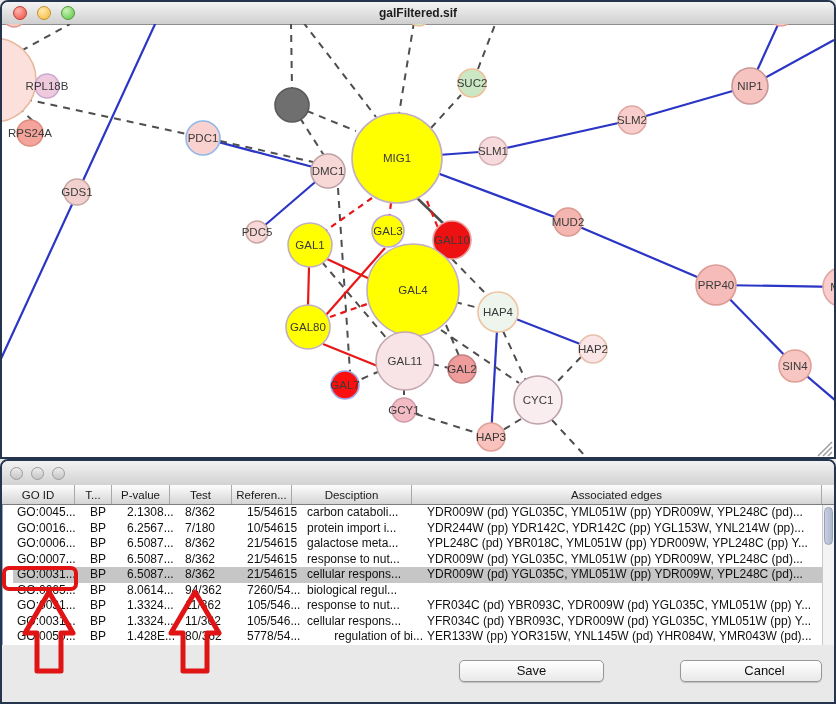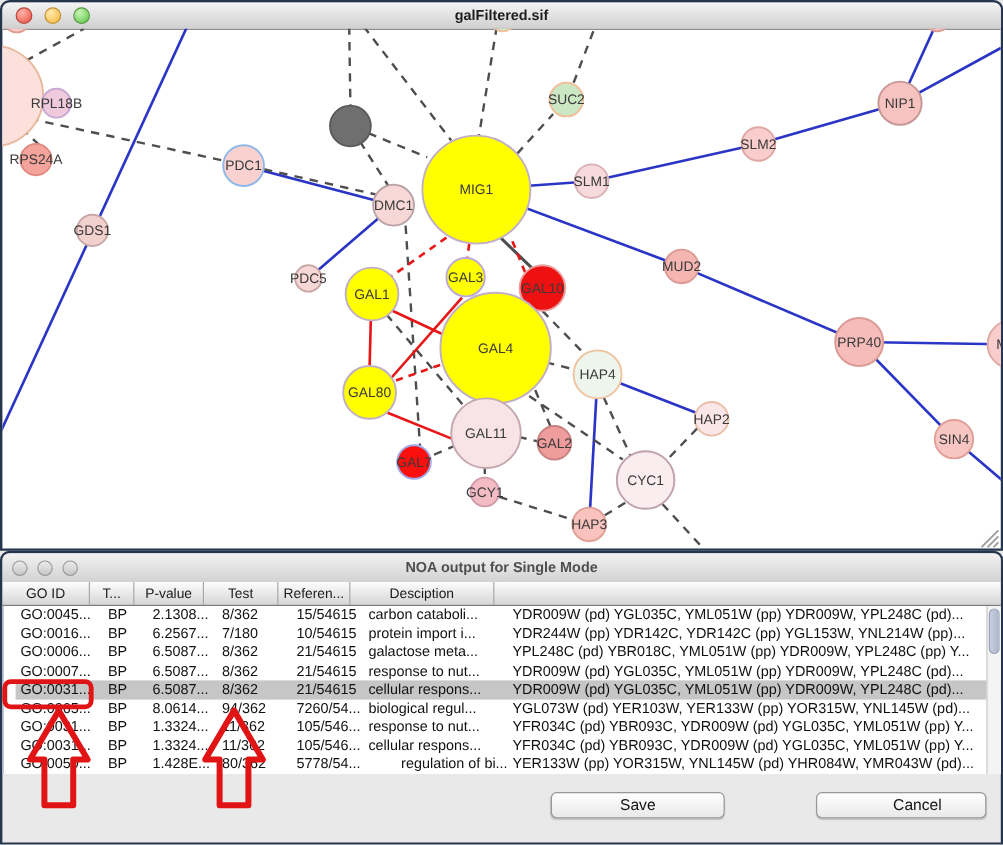--- a/index.html
+++ b/index.html
@@ -180,30 +180,30 @@
       <text x="843" y="291" class="nlabel">MSN</text>
     </svg>
 
   <div class="win" id="noa-win">
     <div class="titlebar">
       <div class="tl">
         <div class="ball gray"></div>
         <div class="ball gray"></div>
         <div class="ball gray"></div>
       </div>
-      <div class="title">NOA output for Single Mode</div>
     </div>
 
     <div id="table-header">
         <div class="hcell" style="width: 73px;">GO ID</div>
         <div class="hcell" style="width: 37px;">T...</div>
         <div class="hcell" style="width: 58px;">P-value</div>
         <div class="hcell" style="width: 62px;">Test</div>
         <div class="hcell" style="width: 60px;">Referen...</div>
         <div class="hcell" style="width: 120px;">Desciption</div>
+        <div class="hcell" style="width: 410px;">Associated edges</div>
       </div>
     <div id="table-body">
         <div class="trow">
           <div class="tcell" style="width: 73px;">GO:0045...</div>
           <div class="tcell" style="width: 37px;">BP</div>
           <div class="tcell" style="width: 58px;">2.1308...</div>
           <div class="tcell" style="width: 62px;">8/362</div>
           <div class="tcell" style="width: 60px;">15/54615</div>
           <div class="tcell" style="width: 120px;">carbon cataboli...</div>
           <div class="tcell" style="width: 410px;">YDR009W (pd) YGL035C, YML051W (pp) YDR009W, YPL248C (pd)...</div>
@@ -244,21 +244,20 @@
           <div class="tcell" style="width: 120px;">cellular respons...</div>
           <div class="tcell" style="width: 410px;">YDR009W (pd) YGL035C, YML051W (pp) YDR009W, YPL248C (pd)...</div>
         </div>
         <div class="trow">
           <div class="tcell" style="width: 73px;">GO:0065...</div>
           <div class="tcell" style="width: 37px;">BP</div>
           <div class="tcell" style="width: 58px;">8.0614...</div>
           <div class="tcell" style="width: 62px;">94/362</div>
           <div class="tcell" style="width: 60px;">7260/54...</div>
           <div class="tcell" style="width: 120px;">biological regul...</div>
-          <div class="tcell" style="width: 410px;">YGL073W (pd) YER103W, YER133W (pp) YOR315W, YNL145W (pd)...</div>
         </div>
         <div class="trow">
           <div class="tcell" style="width: 73px;">GO:0031...</div>
           <div class="tcell" style="width: 37px;">BP</div>
           <div class="tcell" style="width: 58px;">1.3324...</div>
           <div class="tcell" style="width: 62px;">11/362</div>
           <div class="tcell" style="width: 60px;">105/546...</div>
           <div class="tcell" style="width: 120px;">response to nut...</div>
           <div class="tcell" style="width: 410px;">YFR034C (pd) YBR093C, YDR009W (pd) YGL035C, YML051W (pp) Y...</div>
         </div>

